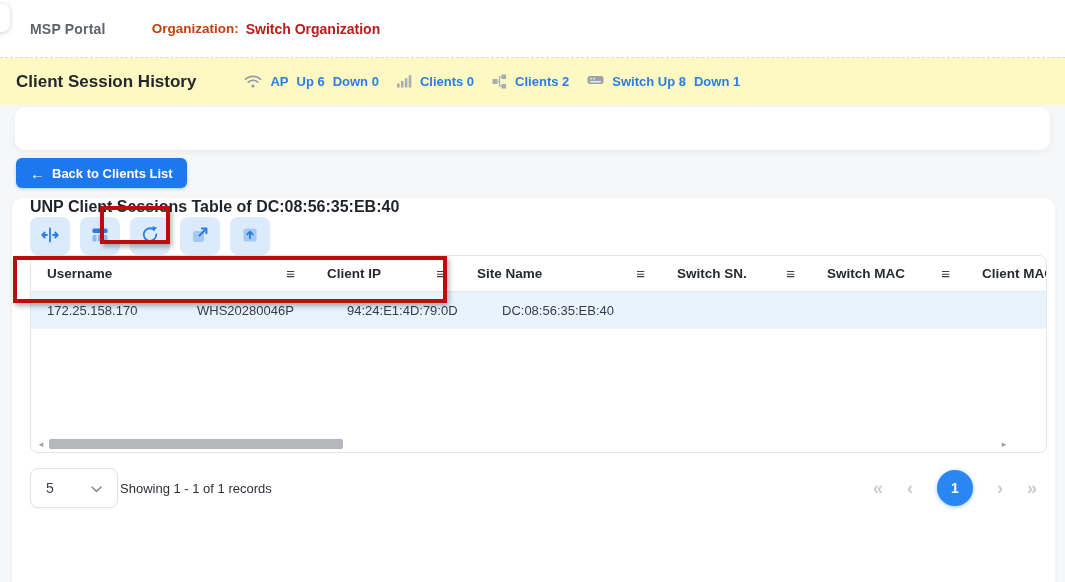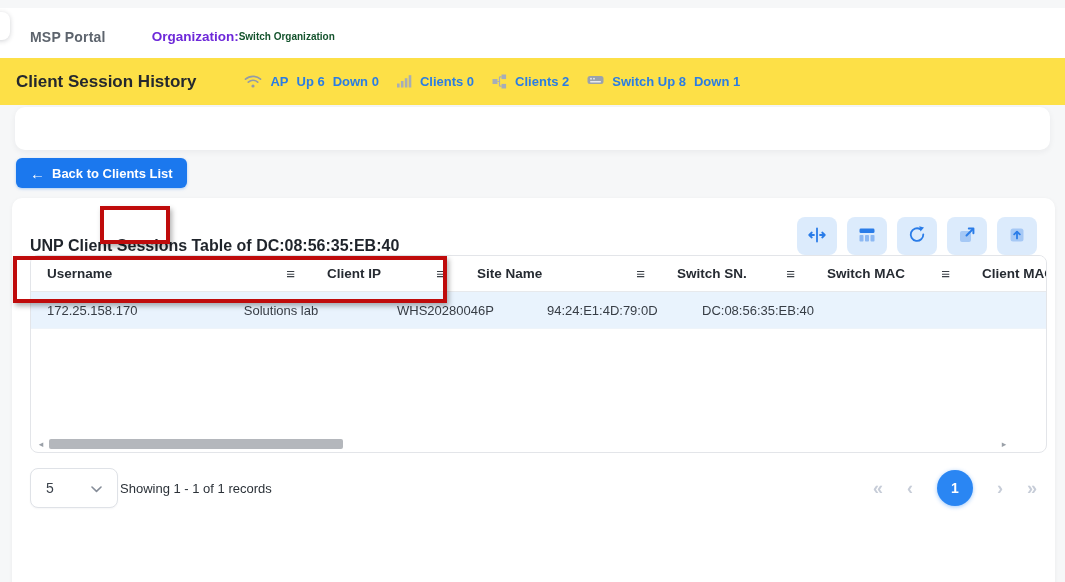--- a/index.html
+++ b/index.html
@@ -2,29 +2,29 @@
 <html><head>
 <meta charset="utf-8">
 <style>
   html,body{margin:0;padding:0;}
   body{
     width:1065px;height:582px;position:relative;overflow:hidden;
     background:#f6f7f8;font-family:"Liberation Sans",sans-serif;
     -webkit-font-smoothing:antialiased;
   }
   
-  .topbar{position:absolute;top:8px;left:0;right:0;height:57px;background:#fff;
+  .topbar{position:absolute;top:0;left:0;right:0;height:57px;background:#fff;
     border-bottom:1px dashed #d8d8d8;display:flex;align-items:center;}
   .sidebar-tab{position:absolute;left:-9px;top:4px;width:19px;height:28px;background:#fff;
     border-radius:8px;box-shadow:0 1px 5px rgba(40,45,60,.22);}
   .brand{margin-left:30px;font-size:14px;font-weight:bold;color:#5d646d;letter-spacing:.2px;}
-  .org-label{margin-left:46px;font-size:13.5px;font-weight:bold;color:#6d28d9;}
-  .org-link{font-size:10px;font-weight:bold;color:#14532d;cursor:pointer;}
-  
-  .header2{position:absolute;top:58px;left:0;right:0;height:47px;background:#fde047;
+  .org-label{margin-left:46px;font-size:13.5px;font-weight:bold;color:#c2410c;}
+  .org-link{margin-left:7px;font-size:14px;font-weight:bold;color:#b91c1c;cursor:pointer;}
+  
+  .header2{position:absolute;top:58px;left:0;right:0;height:47px;background:#fef9c3;
     border-bottom:1px solid #eef0f2;display:flex;align-items:center;}
   .page-title{margin-left:16px;font-size:17px;font-weight:bold;color:#24282e;}
   .stats{display:flex;align-items:flex-start;margin-left:48px;gap:8px;font-size:13px;font-weight:bold;color:#2a7de4;}
   .stats .icon{display:flex;align-items:center;margin-left:10px;}
   .stats .icon:first-child{margin-left:0;}
   .stats .seg{white-space:nowrap;}
   
   .main{position:absolute;top:105px;left:0;right:0;bottom:0;background:#f6f7f8;}
   .card-empty{position:absolute;top:2px;left:15px;right:15px;height:43px;background:#fff;
     border-radius:10px;box-shadow:0 2px 6px rgba(30,35,45,.06);}
@@ -33,21 +33,21 @@
     gap:7px;padding:0 14px;cursor:pointer;font-family:"Liberation Sans",sans-serif;
     box-shadow:0 1px 3px rgba(27,120,238,.35);}
   .back-arrow{font-size:15px;line-height:1;}
   
   .card2{position:absolute;top:93px;left:12px;right:10px;bottom:-12px;background:#fff;
     border-radius:10px 10px 0 0;box-shadow:0 1px 4px rgba(30,35,45,.05);}
   .tabbar{position:relative;height:55px;border-bottom:1px solid #ebedef;display:flex;
     align-items:center;padding-left:20px;gap:32px;}
   .tab{font-size:14px;color:#98a1af;cursor:pointer;}
   .tab-underline{position:absolute;left:100px;bottom:0;width:44px;height:3px;background:#2b7ce8;border-radius:2px;}
-  .titlerow{height:57px;display:flex;align-items:flex-end;justify-content:space-between;padding:0 18px;}
+  .titlerow{height:57px;display:flex;align-items:flex-start;justify-content:space-between;padding:0 18px;flex-direction:column;}
   .card-title{font-size:16px;font-weight:bold;color:#1f242b;}
   .toolbar{display:flex;gap:10px;}
   .tool-btn{width:40px;height:38px;border:none;border-radius:8px;background:#dcebfc;display:flex;
     align-items:center;justify-content:center;cursor:pointer;padding:0;}
   
   .table-wrap{position:relative;margin:0 8px 0 18px;height:196px;border:1px solid #e3e5e9;
     border-radius:8px;overflow:hidden;background:#fff;}
   .t-inner{width:1110px;}
   .t-head{display:flex;height:35px;align-items:center;border-bottom:1px solid #e7e9ec;background:#fff;}
   .th{display:flex;align-items:center;justify-content:space-between;padding:0 16px;box-sizing:border-box;
@@ -218,21 +218,20 @@
             <span>Switch MAC</span>
             <span class="menu-ic">≡</span>
           </div>
           <div class="th c5">
             <span>Client MAC</span>
 
           </div>
         </div>
         <div class="t-row">
           <div class="td c1">172.25.158.170</div>
-          <div class="td c2">Solutions lab</div>
           <div class="td c3">WHS20280046P</div>
           <div class="td c4">94:24:E1:4D:79:0D</div>
           <div class="td c5">DC:08:56:35:EB:40</div>
         </div>
       </div>
       <div class="hscroll">
         <span class="hs-arrow hs-left">◂</span>
         <div class="hs-thumb"></div>
         <span class="hs-arrow hs-right">▸</span>
       </div>

